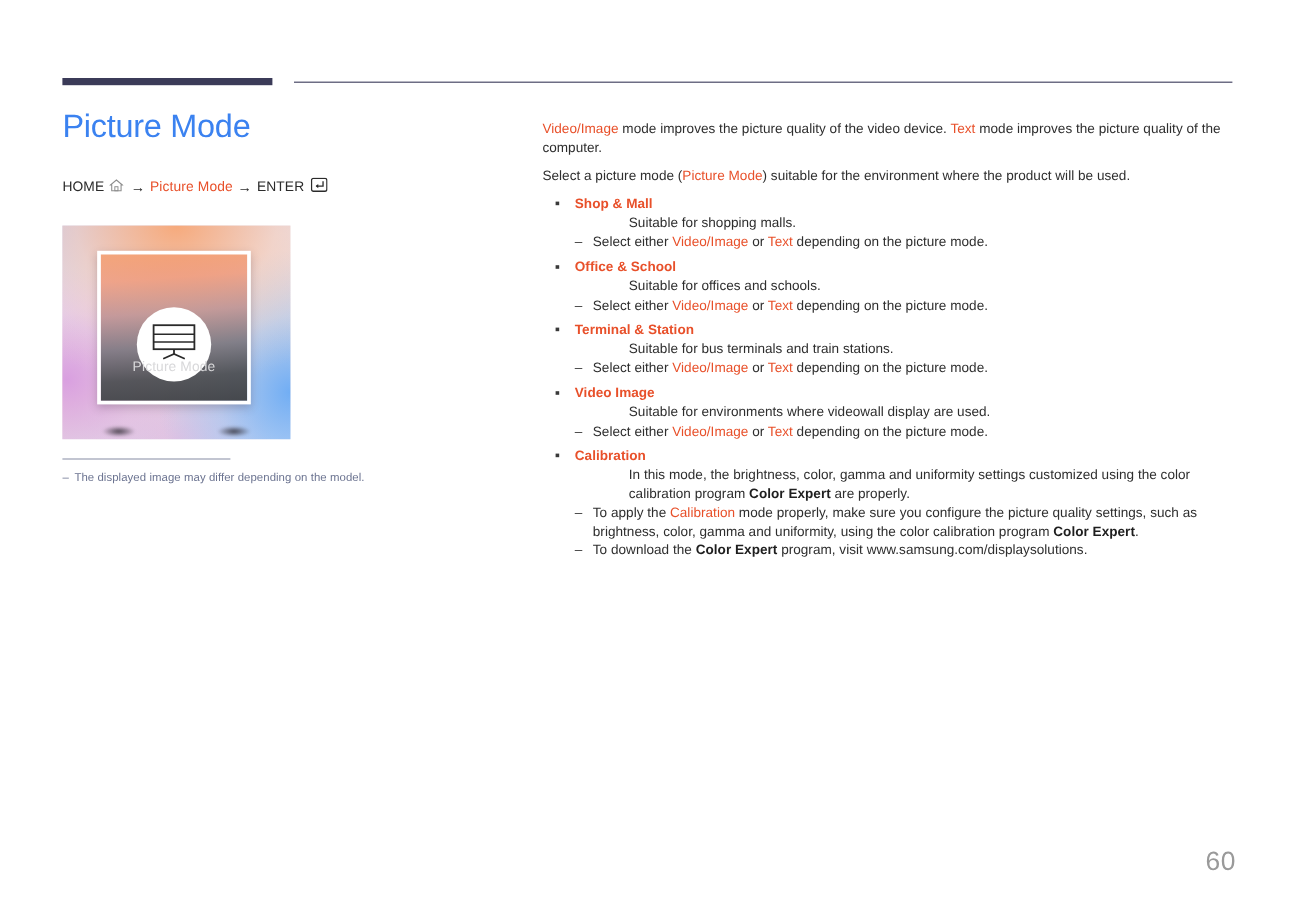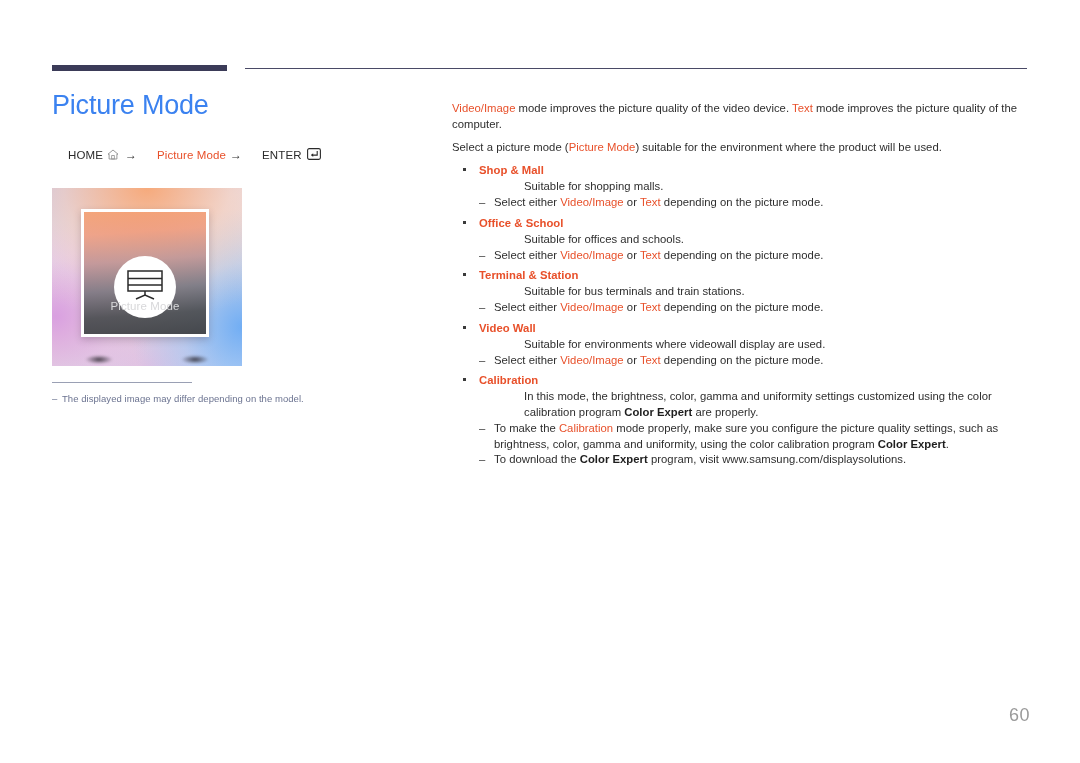--- a/index.html
+++ b/index.html
@@ -52,21 +52,21 @@
   .breadcrumb {
     margin-top: 26px;
     font-size: 11.5px;
     color: #2b2b2b;
     white-space: nowrap;
     display: flex;
     align-items: center;
     gap: 0px;
     letter-spacing: 0.1px;
   }
-  .bc-text { display: inline-block; margin-left: 16px; }
+  .bc-text { display: inline-block; }
   .bc-hl { color: #e8502a; }
   .bc-arrow {
     display: inline-block;
     margin: 0 4px;
     color: #2b2b2b;
     font-size: 12px;
   }
   .icon-home {
     display: inline-block;
     margin: 0 2px 0 4px;
@@ -233,21 +233,21 @@
     position: absolute;
     left: 0; top: 0;
     color: #3a3a3a;
   }
 
   
   .page-number {
     position: absolute;
     right: 50px;
     top: 705px;
-    font-size: 18px;
+    font-size: 22px;
     color: #9a9a9a;
     letter-spacing: 0.5px;
   }
 </style>
 </head>
 <body>
 
 <div class="header-rules">
   <div class="rule-thick"></div>
   <div class="rule-thin"></div>
@@ -347,37 +347,37 @@
       <span class="mode-name">Terminal &amp; Station</span>
       <span class="mode-desc">Suitable for bus terminals and train stations.</span>
       <ul class="sub-list">
         <li>
           <span>Select either </span><span class="hl">Video/Image</span><span> or </span><span class="hl">Text</span><span> depending on the picture mode.</span>
         </li>
       </ul>
     </li>
 
     <li>
-      <span class="mode-name">Video Wall</span>
+      <span class="mode-name">Video Image</span>
       <span class="mode-desc">Suitable for environments where videowall display are used.</span>
       <ul class="sub-list">
         <li>
           <span>Select either </span><span class="hl">Video/Image</span><span> or </span><span class="hl">Text</span><span> depending on the picture mode.</span>
         </li>
       </ul>
     </li>
 
     <li>
       <span class="mode-name">Calibration</span>
       <span class="mode-desc">
         <span>In this mode, the brightness, color, gamma and uniformity settings customized using the color calibration program </span><span class="bold">Color Expert</span><span> are properly.</span>
       </span>
       <ul class="sub-list">
         <li>
-          <span>To make the </span><span class="hl">Calibration</span><span> mode properly, make sure you configure the picture quality settings, such as brightness, color, gamma and uniformity, using the color calibration program </span><span class="bold">Color Expert</span><span>.</span>
+          <span>To apply the </span><span class="hl">Calibration</span><span> mode properly, make sure you configure the picture quality settings, such as brightness, color, gamma and uniformity, using the color calibration program </span><span class="bold">Color Expert</span><span>.</span>
         </li>
         <li>
           <span>To download the </span><span class="bold">Color Expert</span><span> program, visit www.samsung.com/displaysolutions.</span>
         </li>
       </ul>
     </li>
 
   </ul>
 </div>
 

